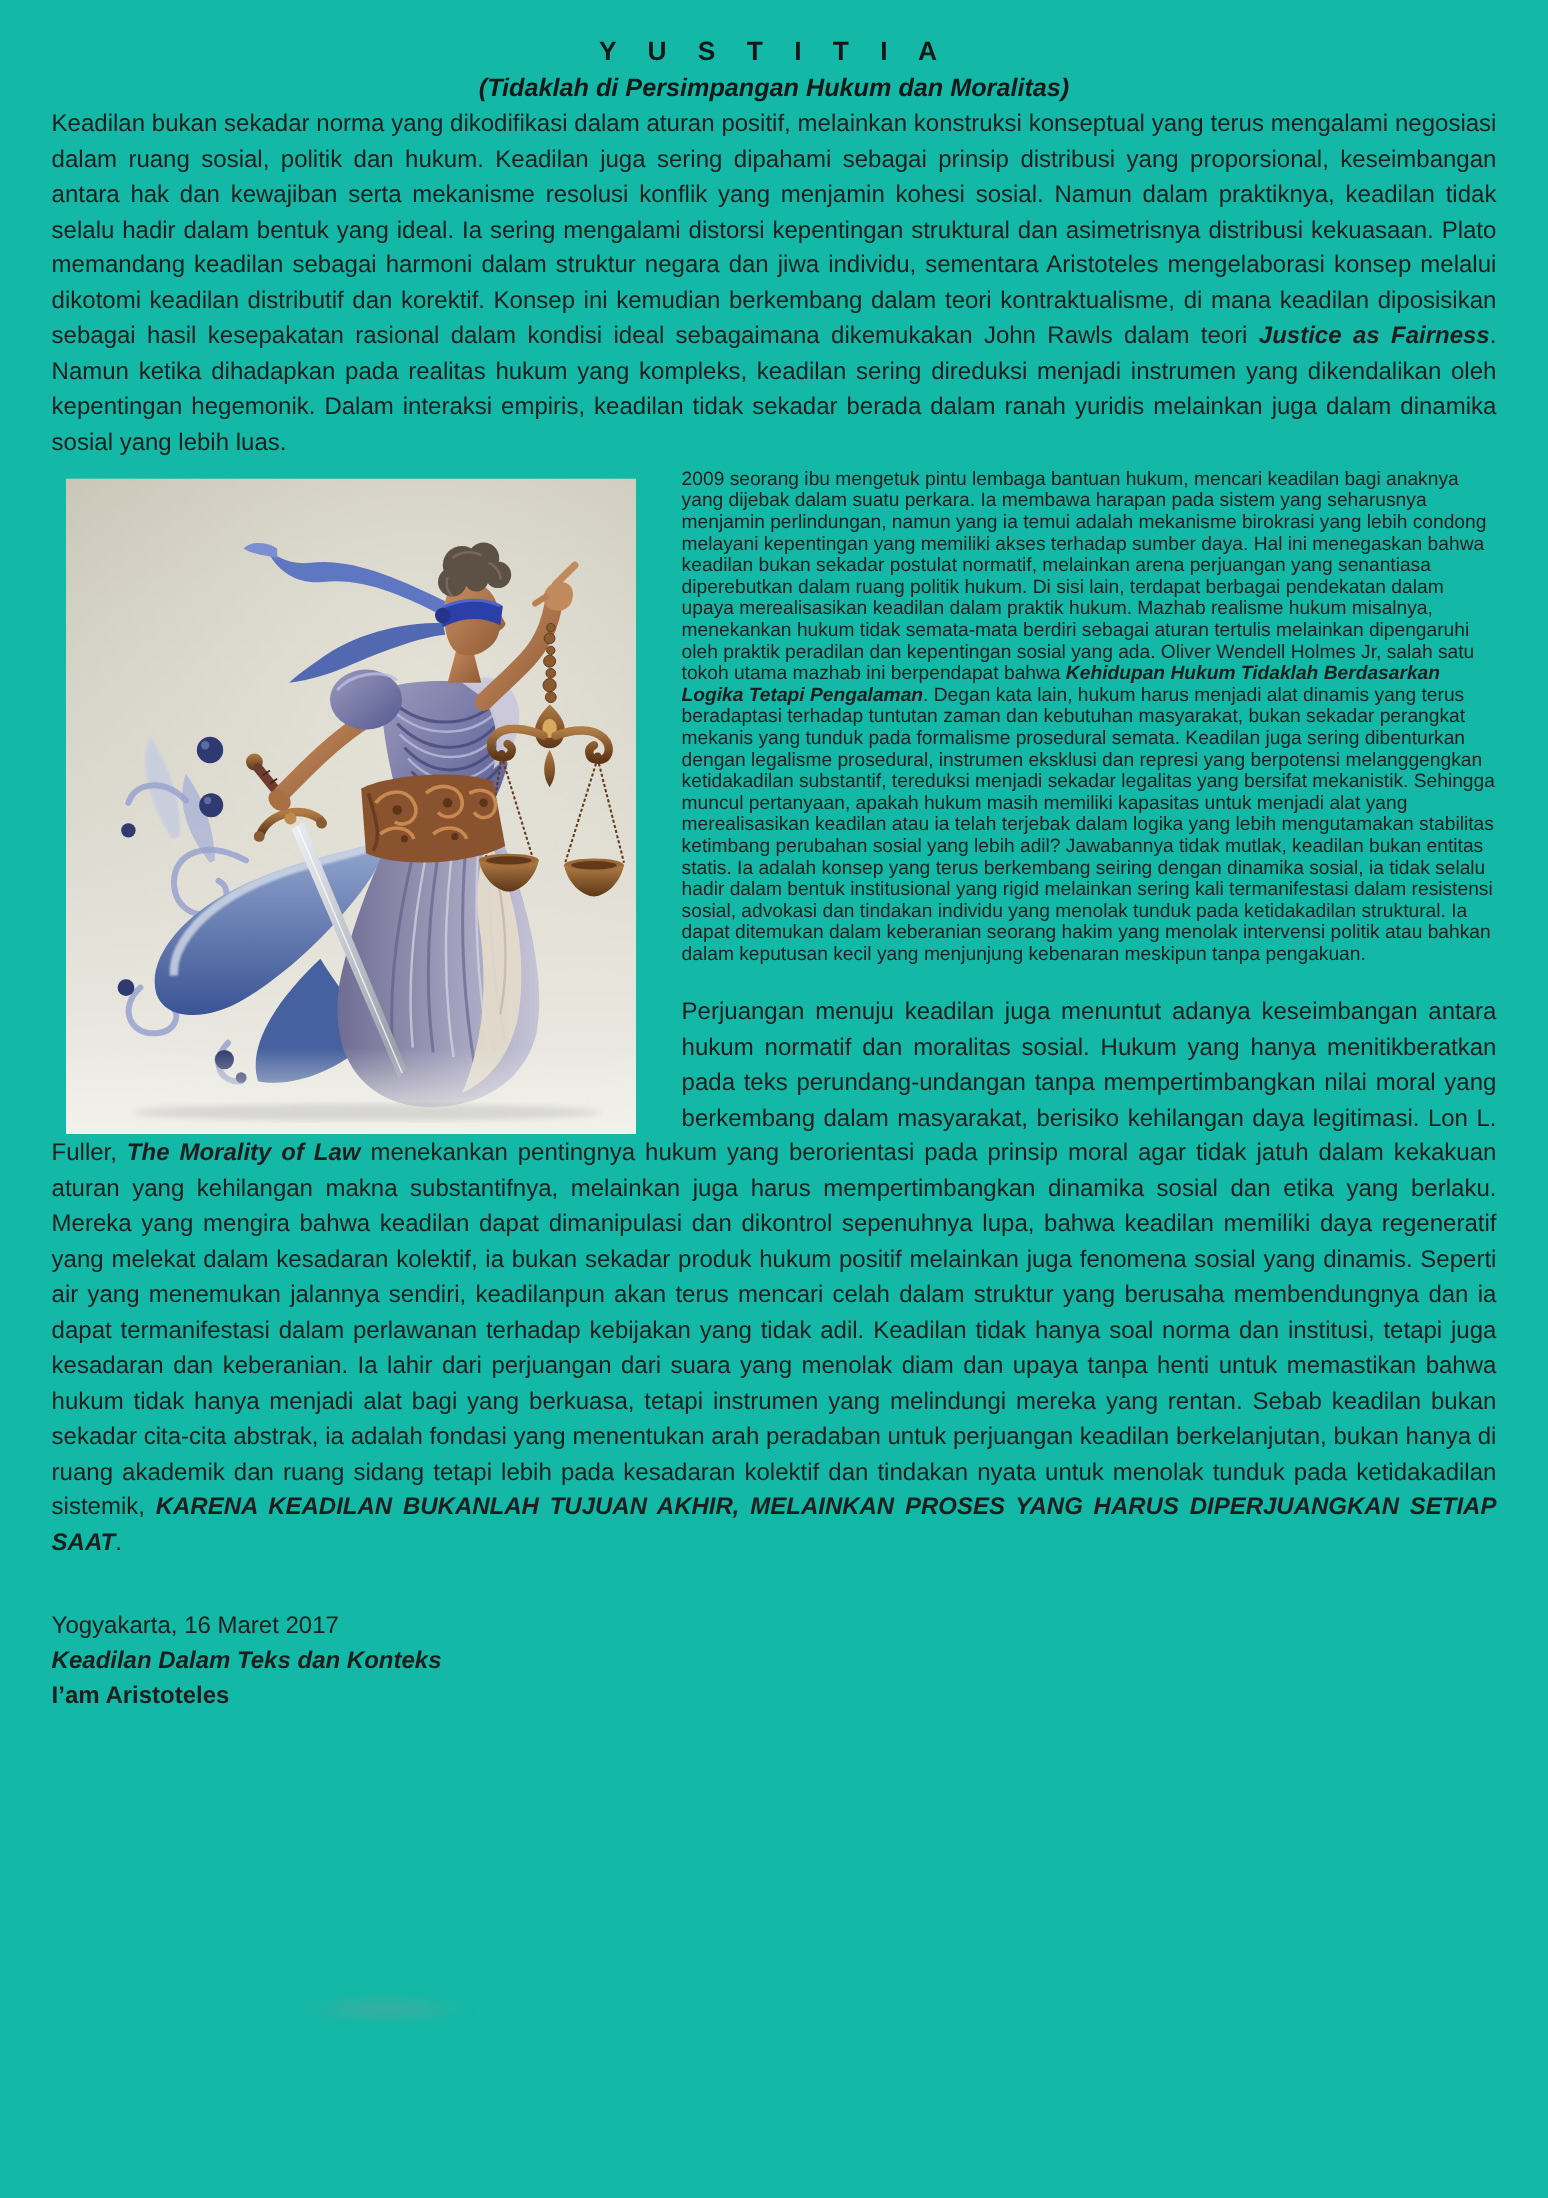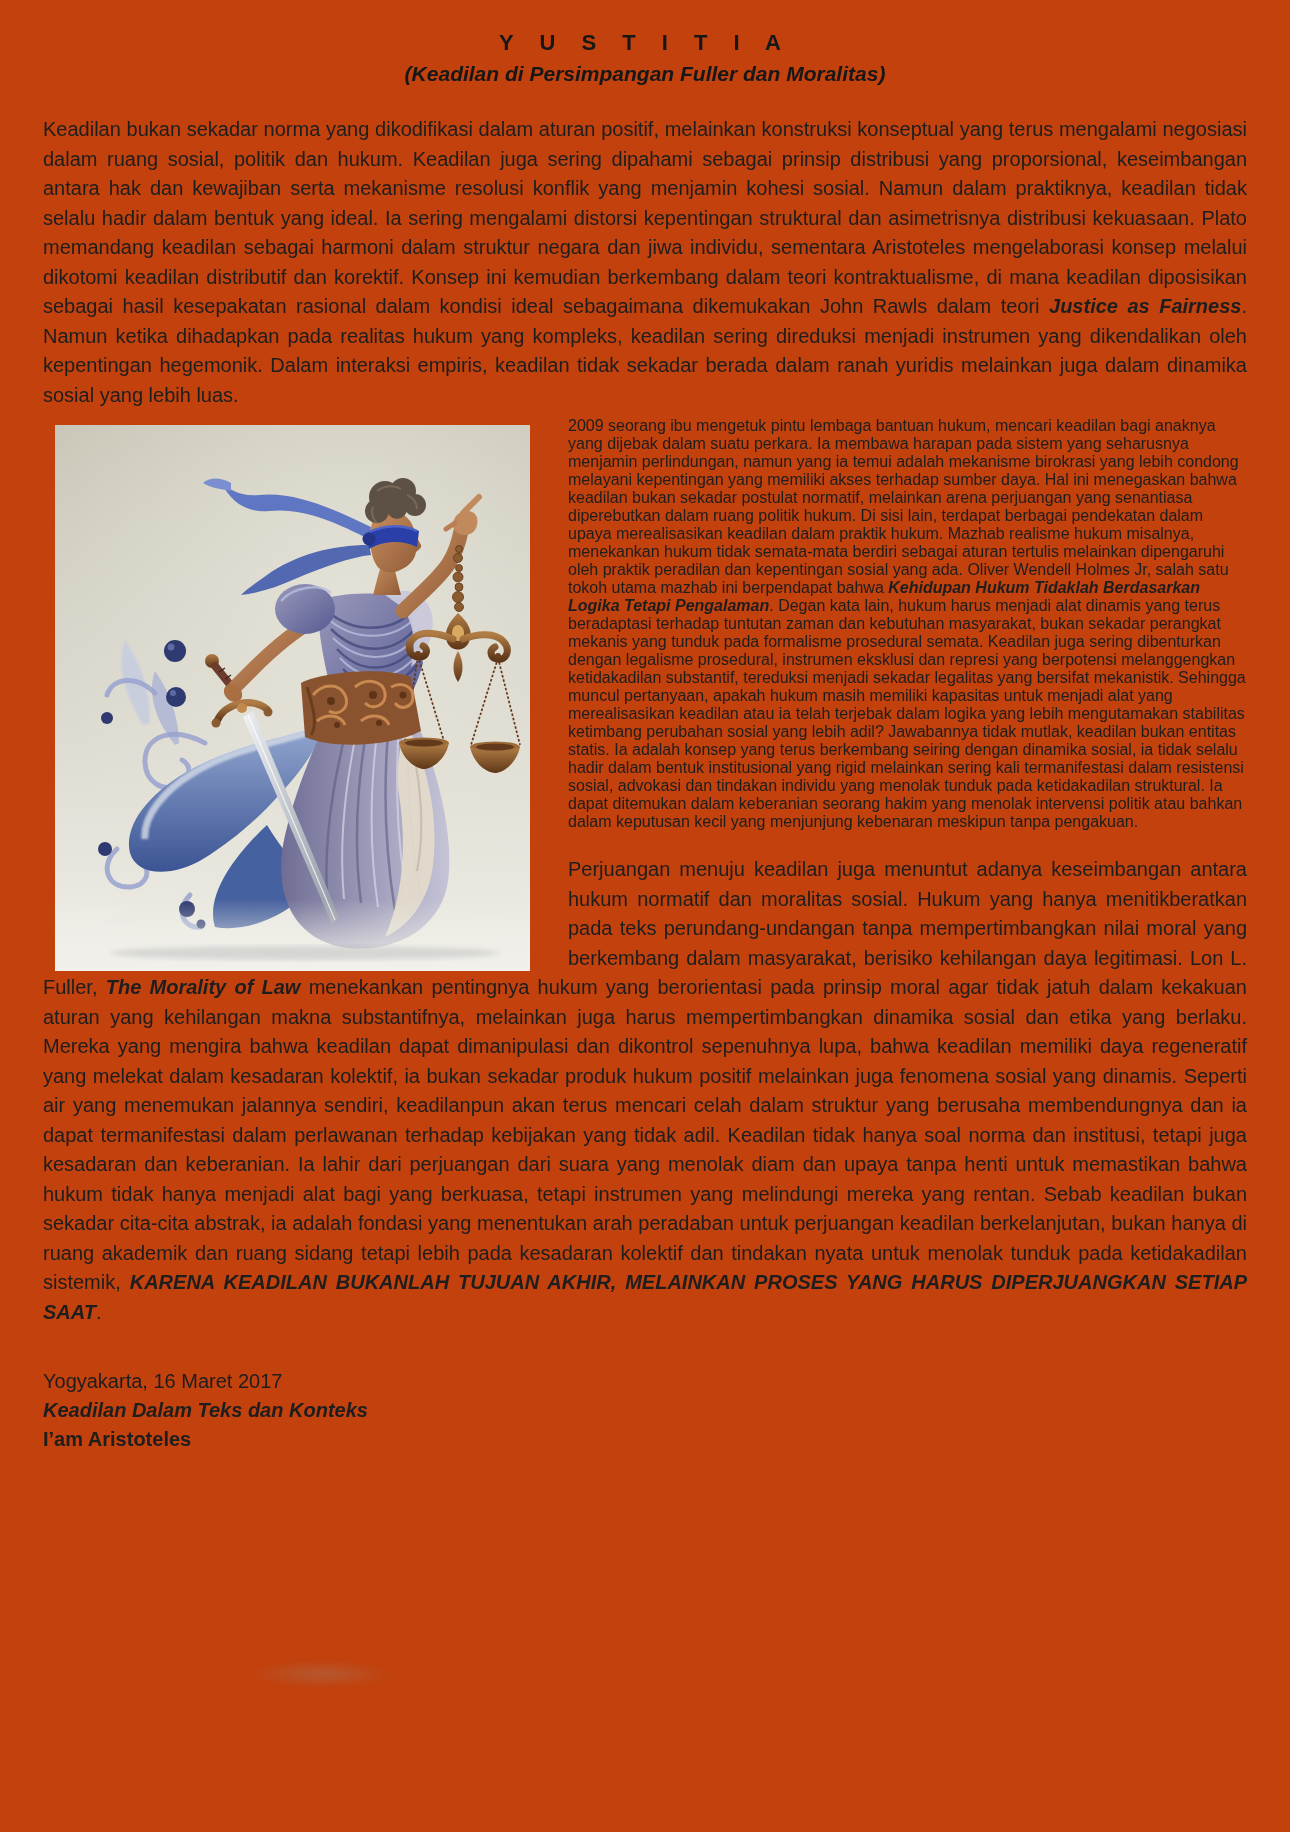--- a/index.html
+++ b/index.html
@@ -1,21 +1,21 @@
 <!DOCTYPE html>
 <html><head>
 <meta charset="utf-8">
 <style>
   html,body { margin:0; padding:0; background:#ffffff; }
   .page {
     position: relative;
     width: 1290px;
     height: 1832px;
     margin: 0 auto;
-    background: #c2410c;
+    background: #14b8a6;
     font-family: "Liberation Sans", "DejaVu Sans", sans-serif;
     color: #1e1e1e;
     overflow: hidden;
   }
   .content {
     padding: 30px 43px 0 43px;
   }
   h1.doc-title {
     margin: 0;
     text-align: center;
@@ -33,21 +33,21 @@
     font-weight: bold;
     font-style: italic;
     color: #171717;
   }
   p.body-par {
     margin: 0;
     font-size: 20px;
     line-height: 29.5px;
     text-align: justify;
   }
-  p.body-par.first { margin-top: 26px; }
+  p.body-par.first { }
   p.body-par.wrap  { margin-top: 7px; }
   p.body-par.last  { margin-top: 24px; }
   .run-regular    { font-style: normal; font-weight: normal; }
   .run-italic     { }
   .run-bolditalic { font-style: italic; font-weight: bold; }
   figure.justice-figure {
     float: left;
     width: 475px;
     height: 546px;
     margin: 8px 38px 0 12px;
@@ -72,21 +72,21 @@
     pointer-events: none;
   }
 </style>
 </head>
 <body>
 
 <div class="page">
   <div class="content">
 
     <h1 class="doc-title">Y U S T I T I A</h1>
-    <div class="doc-subtitle">(Keadilan di Persimpangan Fuller dan Moralitas)</div>
+    <div class="doc-subtitle">(Tidaklah di Persimpangan Hukum dan Moralitas)</div>
 
     <p class="body-par first"><span class="run-regular">Keadilan bukan sekadar norma yang dikodifikasi dalam aturan positif, melainkan konstruksi konseptual yang terus mengalami negosiasi dalam ruang sosial, politik dan hukum. Keadilan juga sering dipahami sebagai prinsip distribusi yang proporsional, keseimbangan antara hak dan kewajiban serta mekanisme resolusi konflik yang menjamin kohesi sosial. Namun dalam praktiknya, keadilan tidak selalu hadir dalam bentuk yang ideal. Ia sering mengalami distorsi kepentingan struktural dan asimetrisnya distribusi kekuasaan. Plato memandang keadilan sebagai harmoni dalam struktur negara dan jiwa individu, sementara Aristoteles mengelaborasi konsep melalui dikotomi keadilan distributif dan korektif. Konsep ini kemudian berkembang dalam teori kontraktualisme, di mana keadilan diposisikan sebagai hasil kesepakatan rasional dalam kondisi ideal sebagaimana dikemukakan John Rawls dalam teori </span><span class="run-bolditalic">Justice as Fairness</span><span class="run-regular">. Namun ketika dihadapkan pada realitas hukum yang kompleks, keadilan sering direduksi menjadi instrumen yang dikendalikan oleh kepentingan hegemonik. Dalam interaksi empiris, keadilan tidak sekadar berada dalam ranah yuridis melainkan juga dalam dinamika sosial yang lebih luas.</span></p>
 
     <p class="body-par wrap">
       </p><figure class="justice-figure">
         <svg viewBox="0 0 475 546" xmlns="http://www.w3.org/2000/svg">
           <defs>
             <linearGradient id="bg" x1="0" y1="0" x2="0" y2="1">
               <stop offset="0" stop-color="#c6c3b4"></stop>
               <stop offset="0.5" stop-color="#d9d7cc"></stop>

